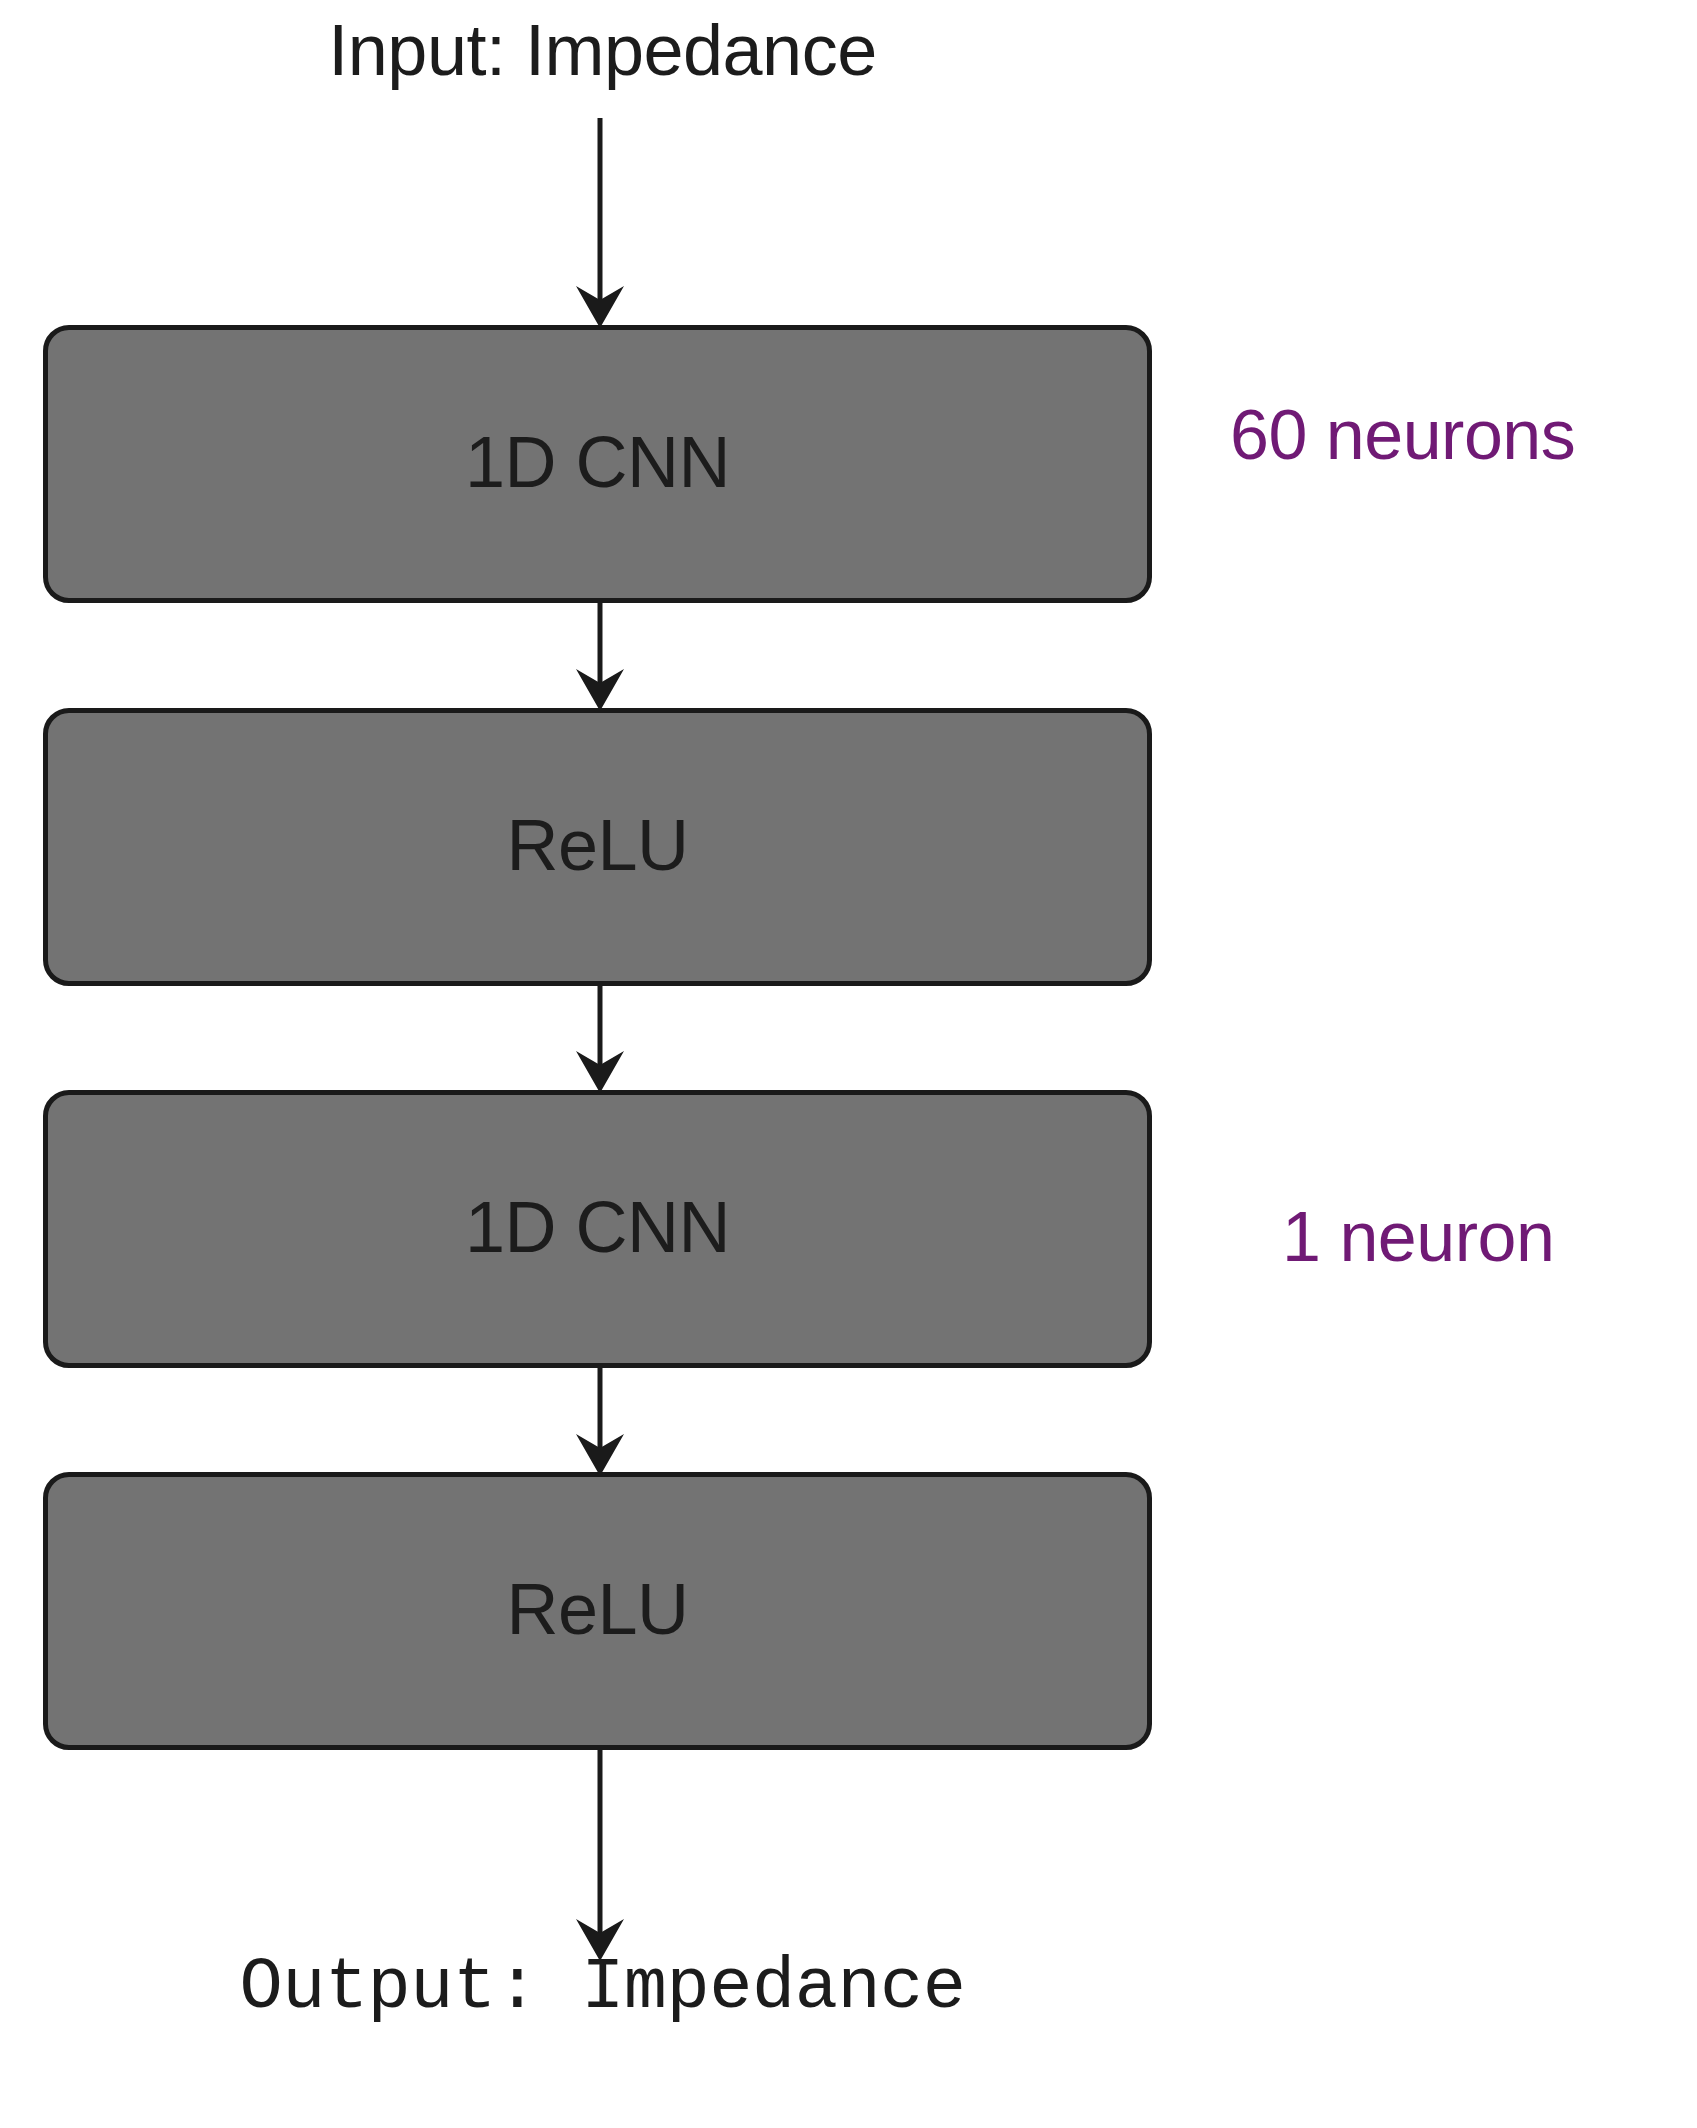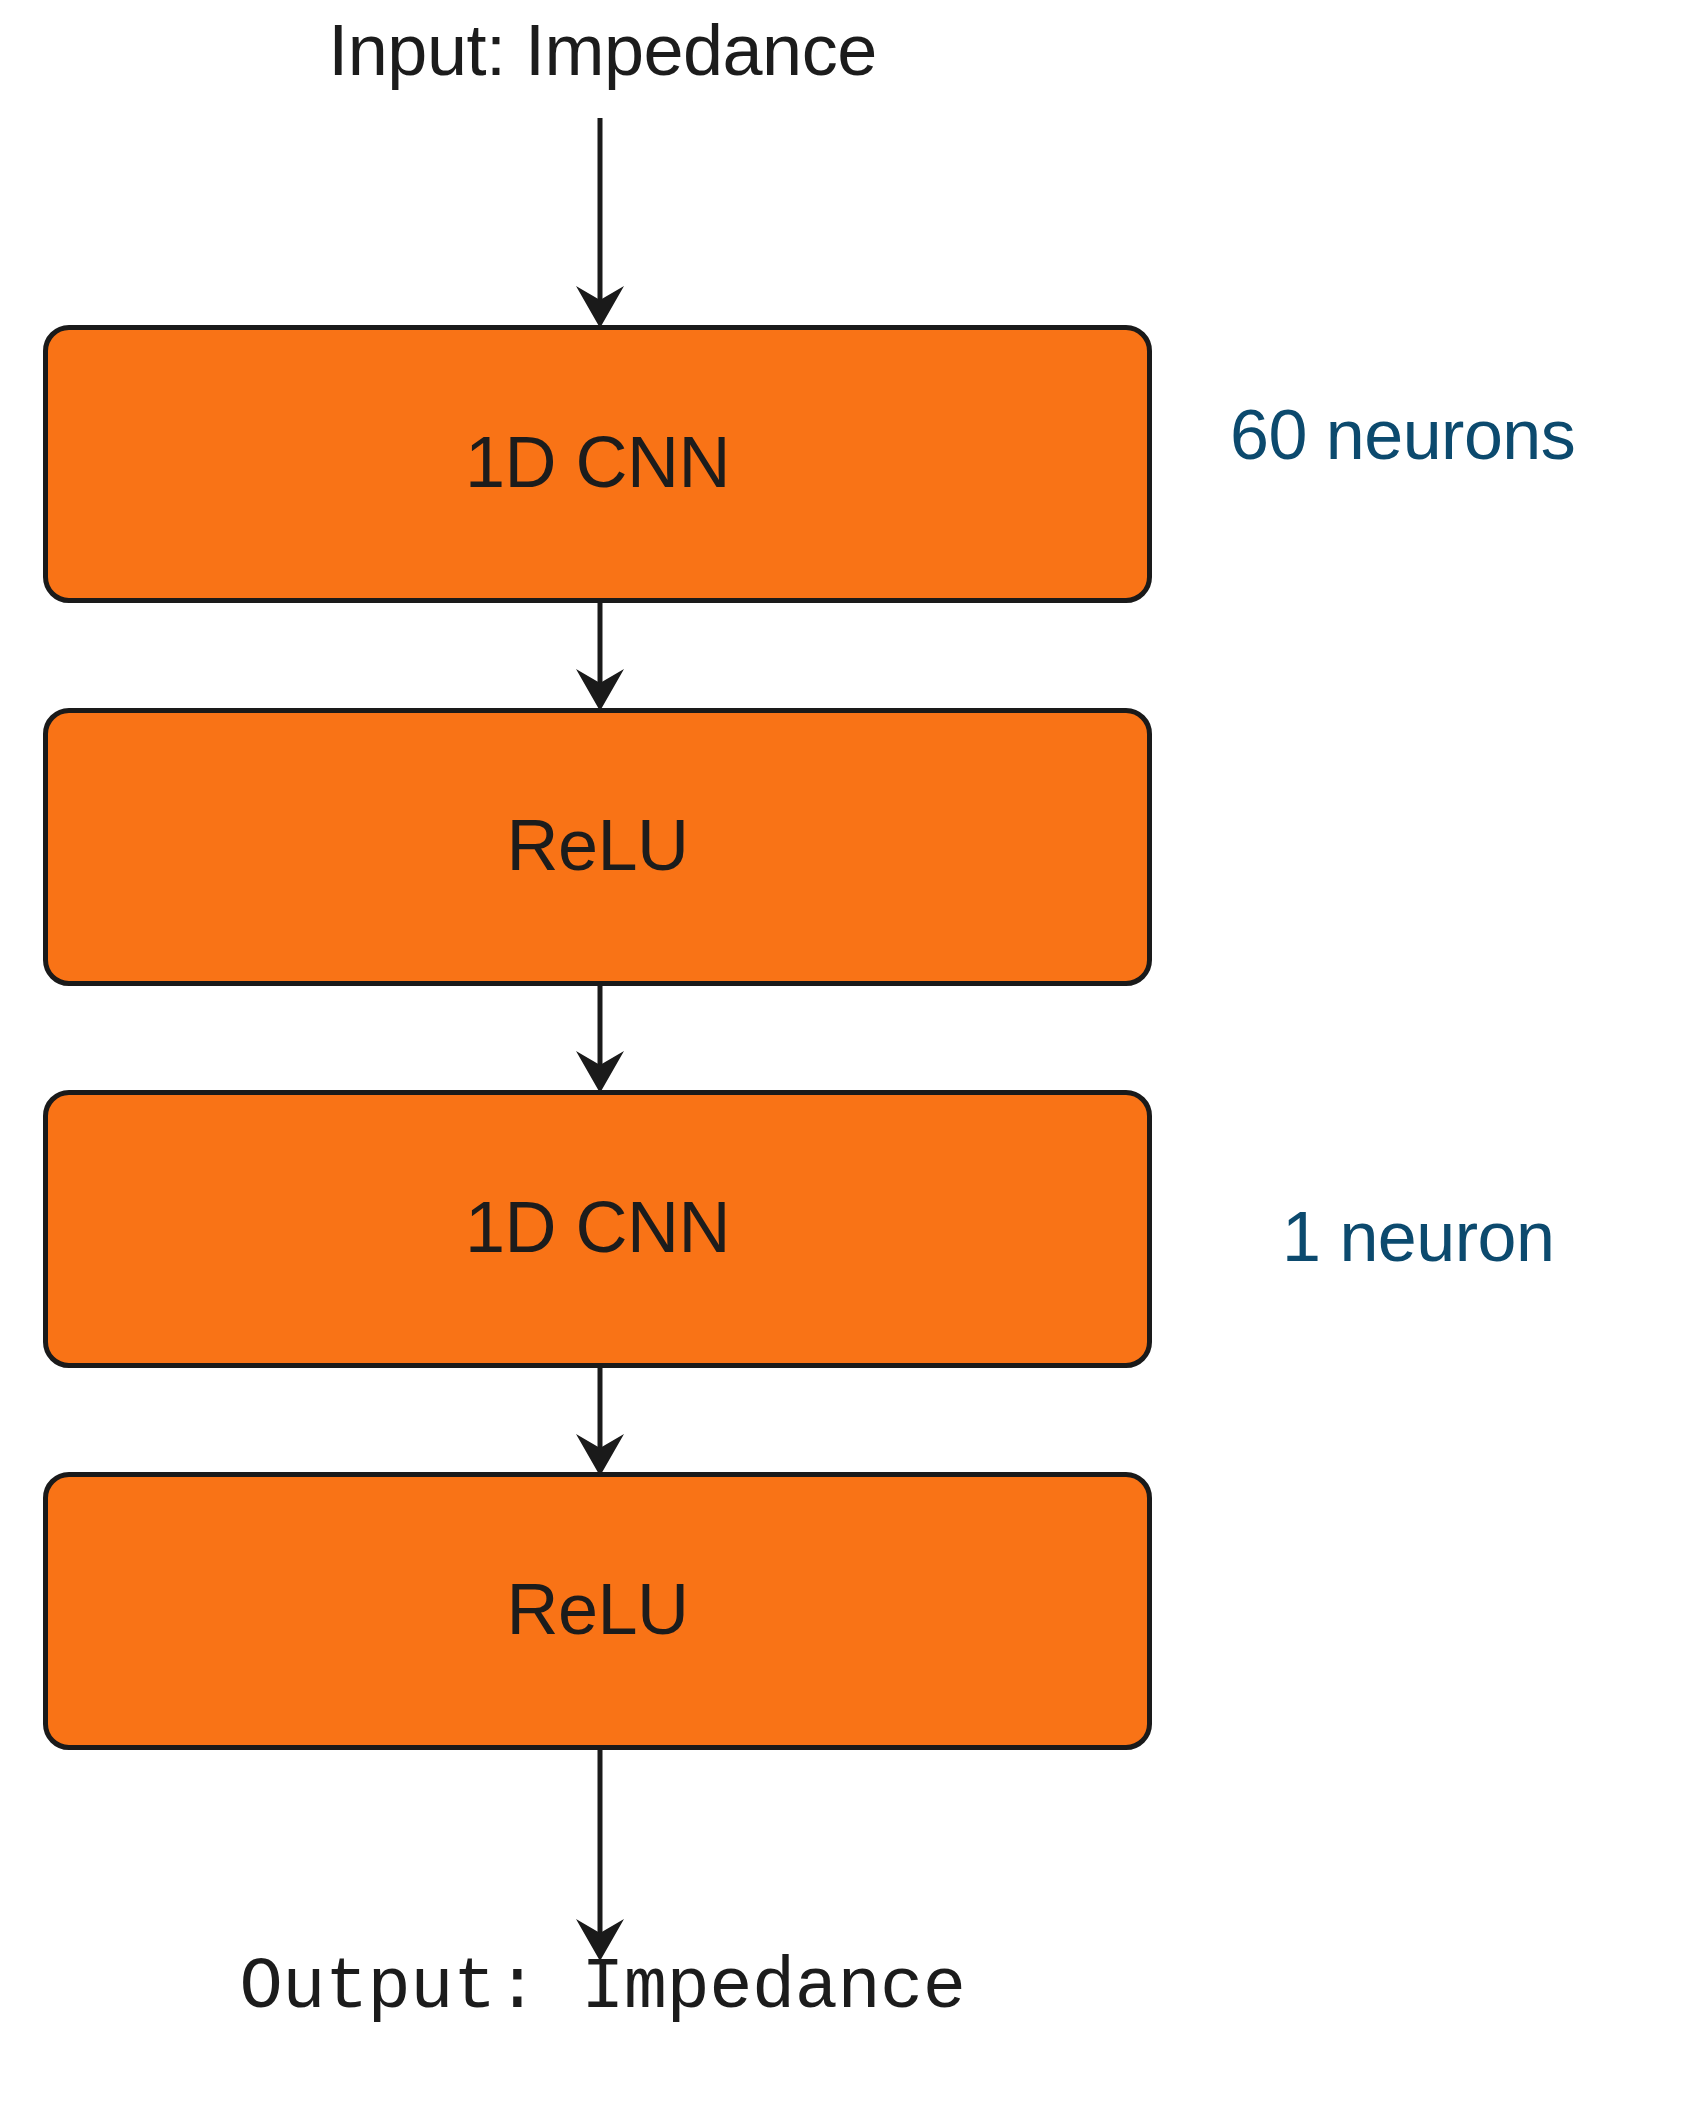--- a/index.html
+++ b/index.html
@@ -38,36 +38,36 @@
     white-space: nowrap;
   }
   #input-label  { top: 14px; }
   #output-label { top: 1952px; font-family: Liberation Mono, monospace; }
 
   .side-label {
     position: absolute;
     font-size: 70px;
     line-height: 1.0;
     letter-spacing: -0.5px;
-    color: #0c4a6e;
+    color: #701a75;
     white-space: nowrap;
   }
   #neurons-label-1 { left: 1230px; top: 400px; }
   #neurons-label-2 { left: 1282px; top: 1165px; margin-top: 37px; }
 
   
   .layer-box {
     position: absolute;
     left: 43px;
     width: 1109px;
     height: 278px;
     box-sizing: border-box;
     border: 5px solid #1a1a1a;
     border-radius: 26px;
-    background: #f97316;
+    background: #737373;
     display: flex;
     align-items: center;
     justify-content: center;
   }
   .layer-box .layer-text {
     font-size: 72px;
     line-height: 1.0;
     letter-spacing: -0.5px;
     color: #1c1c1c;
     white-space: nowrap;

